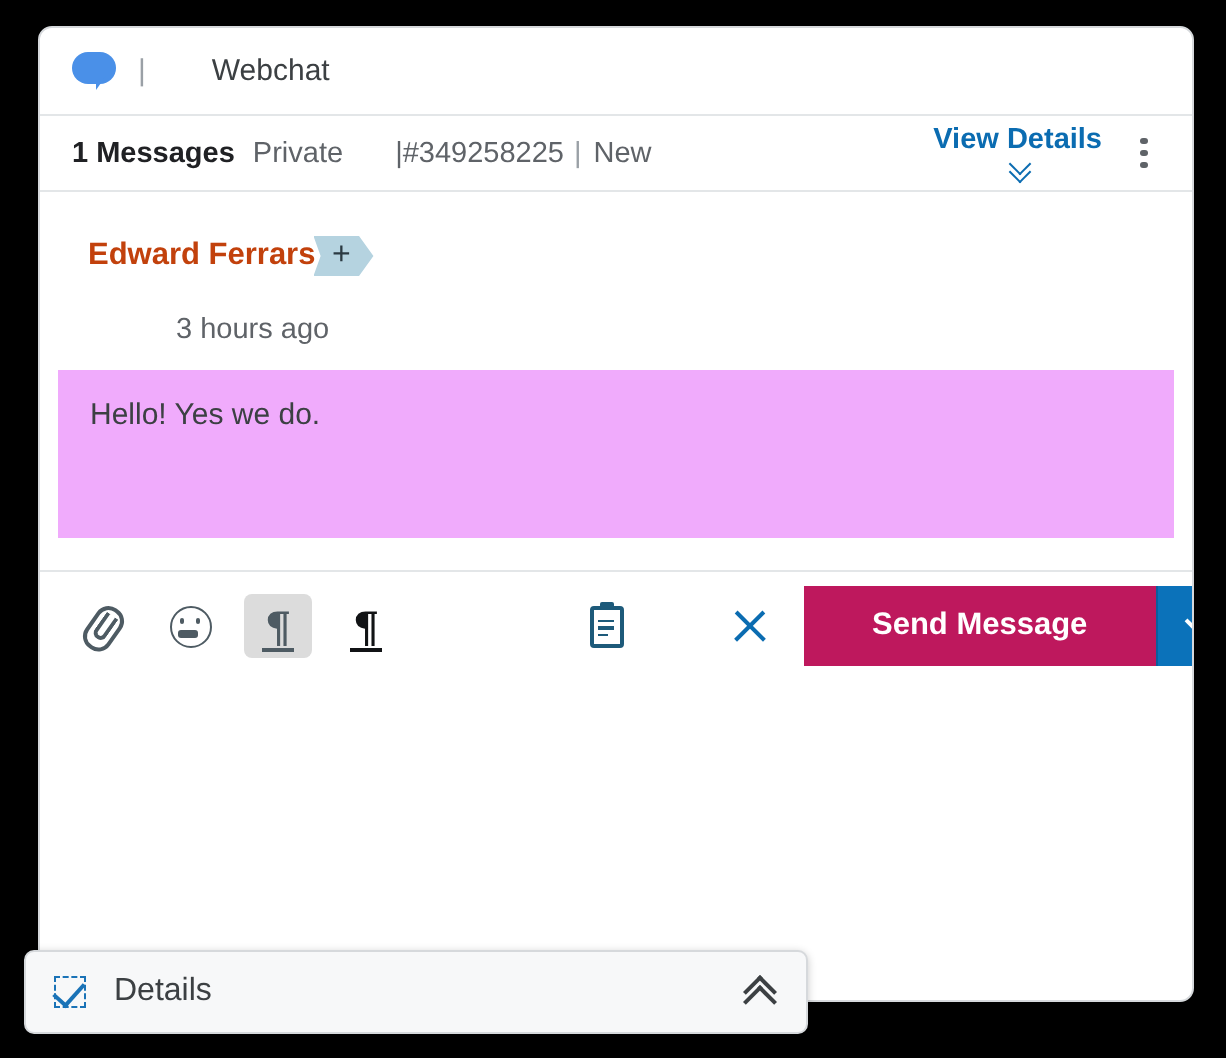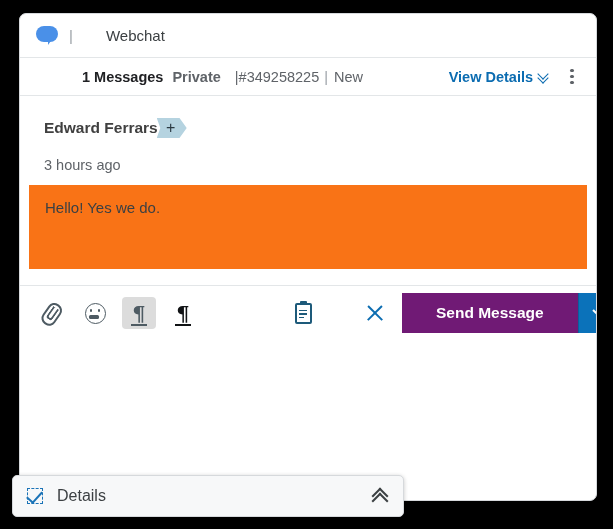--- a/index.html
+++ b/index.html
@@ -86,35 +86,35 @@
     padding: 0 14px 0 16px;
     box-sizing: border-box;
     font-size: 14.5px;
     color: #5f6368;
   }
   #msg-count {
     color: #202124;
     font-weight: bold;
     margin-right: 9px;
     white-space: nowrap;
-    margin-left: 46px;
-  }
-  #privacy { margin-right: 14px; font-weight: bold; }
+  }
+  #privacy { margin-right: 26px; }
   #case-id { margin-right: 5px; white-space: nowrap; }
   #meta-sep { margin-right: 6px; color: #9aa0a6; }
   #status-text { }
   #meta-spacer { flex: 1 1 auto; }
   #view-details {
     color: #0b6cb1;
     font-weight: bold;
     font-size: 14.5px;
     display: flex;
     align-items: center;
     cursor: pointer;
     white-space: nowrap;
+    flex-direction: column;
   }
   .dbl-chev-down {
     display: inline-block;
     width: 13px; height: 13px;
     margin-left: 5px;
     position: relative;
   }
   .dbl-chev-down:before, .dbl-chev-down:after {
     content: "";
     position: absolute;
@@ -148,21 +148,21 @@
   #conversation {
     padding: 22px 16px 0 24px;
   }
   #sender-row {
     display: flex;
     align-items: center;
     margin-bottom: 19px;
   }
   #sender-name {
     font-size: 15.5px;
-    color: #404040;
+    color: #c2410c;
     font-weight: bold;
   }
   #sender-badge {
     position: relative;
     height: 20px;
     width: 30px;
     margin-left: -1px;
     cursor: pointer;
   }
   #sender-badge .tagshape {
@@ -191,32 +191,33 @@
     padding: 13px 16px;
     font-size: 15px;
     color: #3c4043;
     line-height: 1.35;
     box-sizing: border-box;
   }
   #msg-time {
     margin-top: 19px;
     font-size: 14.5px;
     color: #5f6368;
+    margin-left: 44px;
   }
 
   
   #replying-label {
     margin: 52px 0 0 26px;
     font-size: 14.5px;
     color: #5f6368;
   }
   #reply-box {
     margin: 12px 9px 0 9px;
     height: 84px;
-    background: #f97316;
+    background: #f0abfc;
     box-sizing: border-box;
     padding: 14px 16px;
     font-size: 15px;
     color: #3c4043;
     cursor: text;
   }
 
   
   #toolbar {
     margin-top: 16px;
@@ -350,21 +351,21 @@
 
   
   #send-group {
     display: flex;
     align-items: stretch;
     height: 40px;
     margin-right: 6px;
     flex: 0 0 auto;
   }
   #send-btn {
-    background: #701a75;
+    background: #be185d;
     color: #ffffff;
     font-size: 15.5px;
     font-weight: bold;
     padding: 0 34px;
     display: flex;
     align-items: center;
     cursor: pointer;
     border-right: 1px solid #0a5f9c;
     white-space: nowrap;
   }

